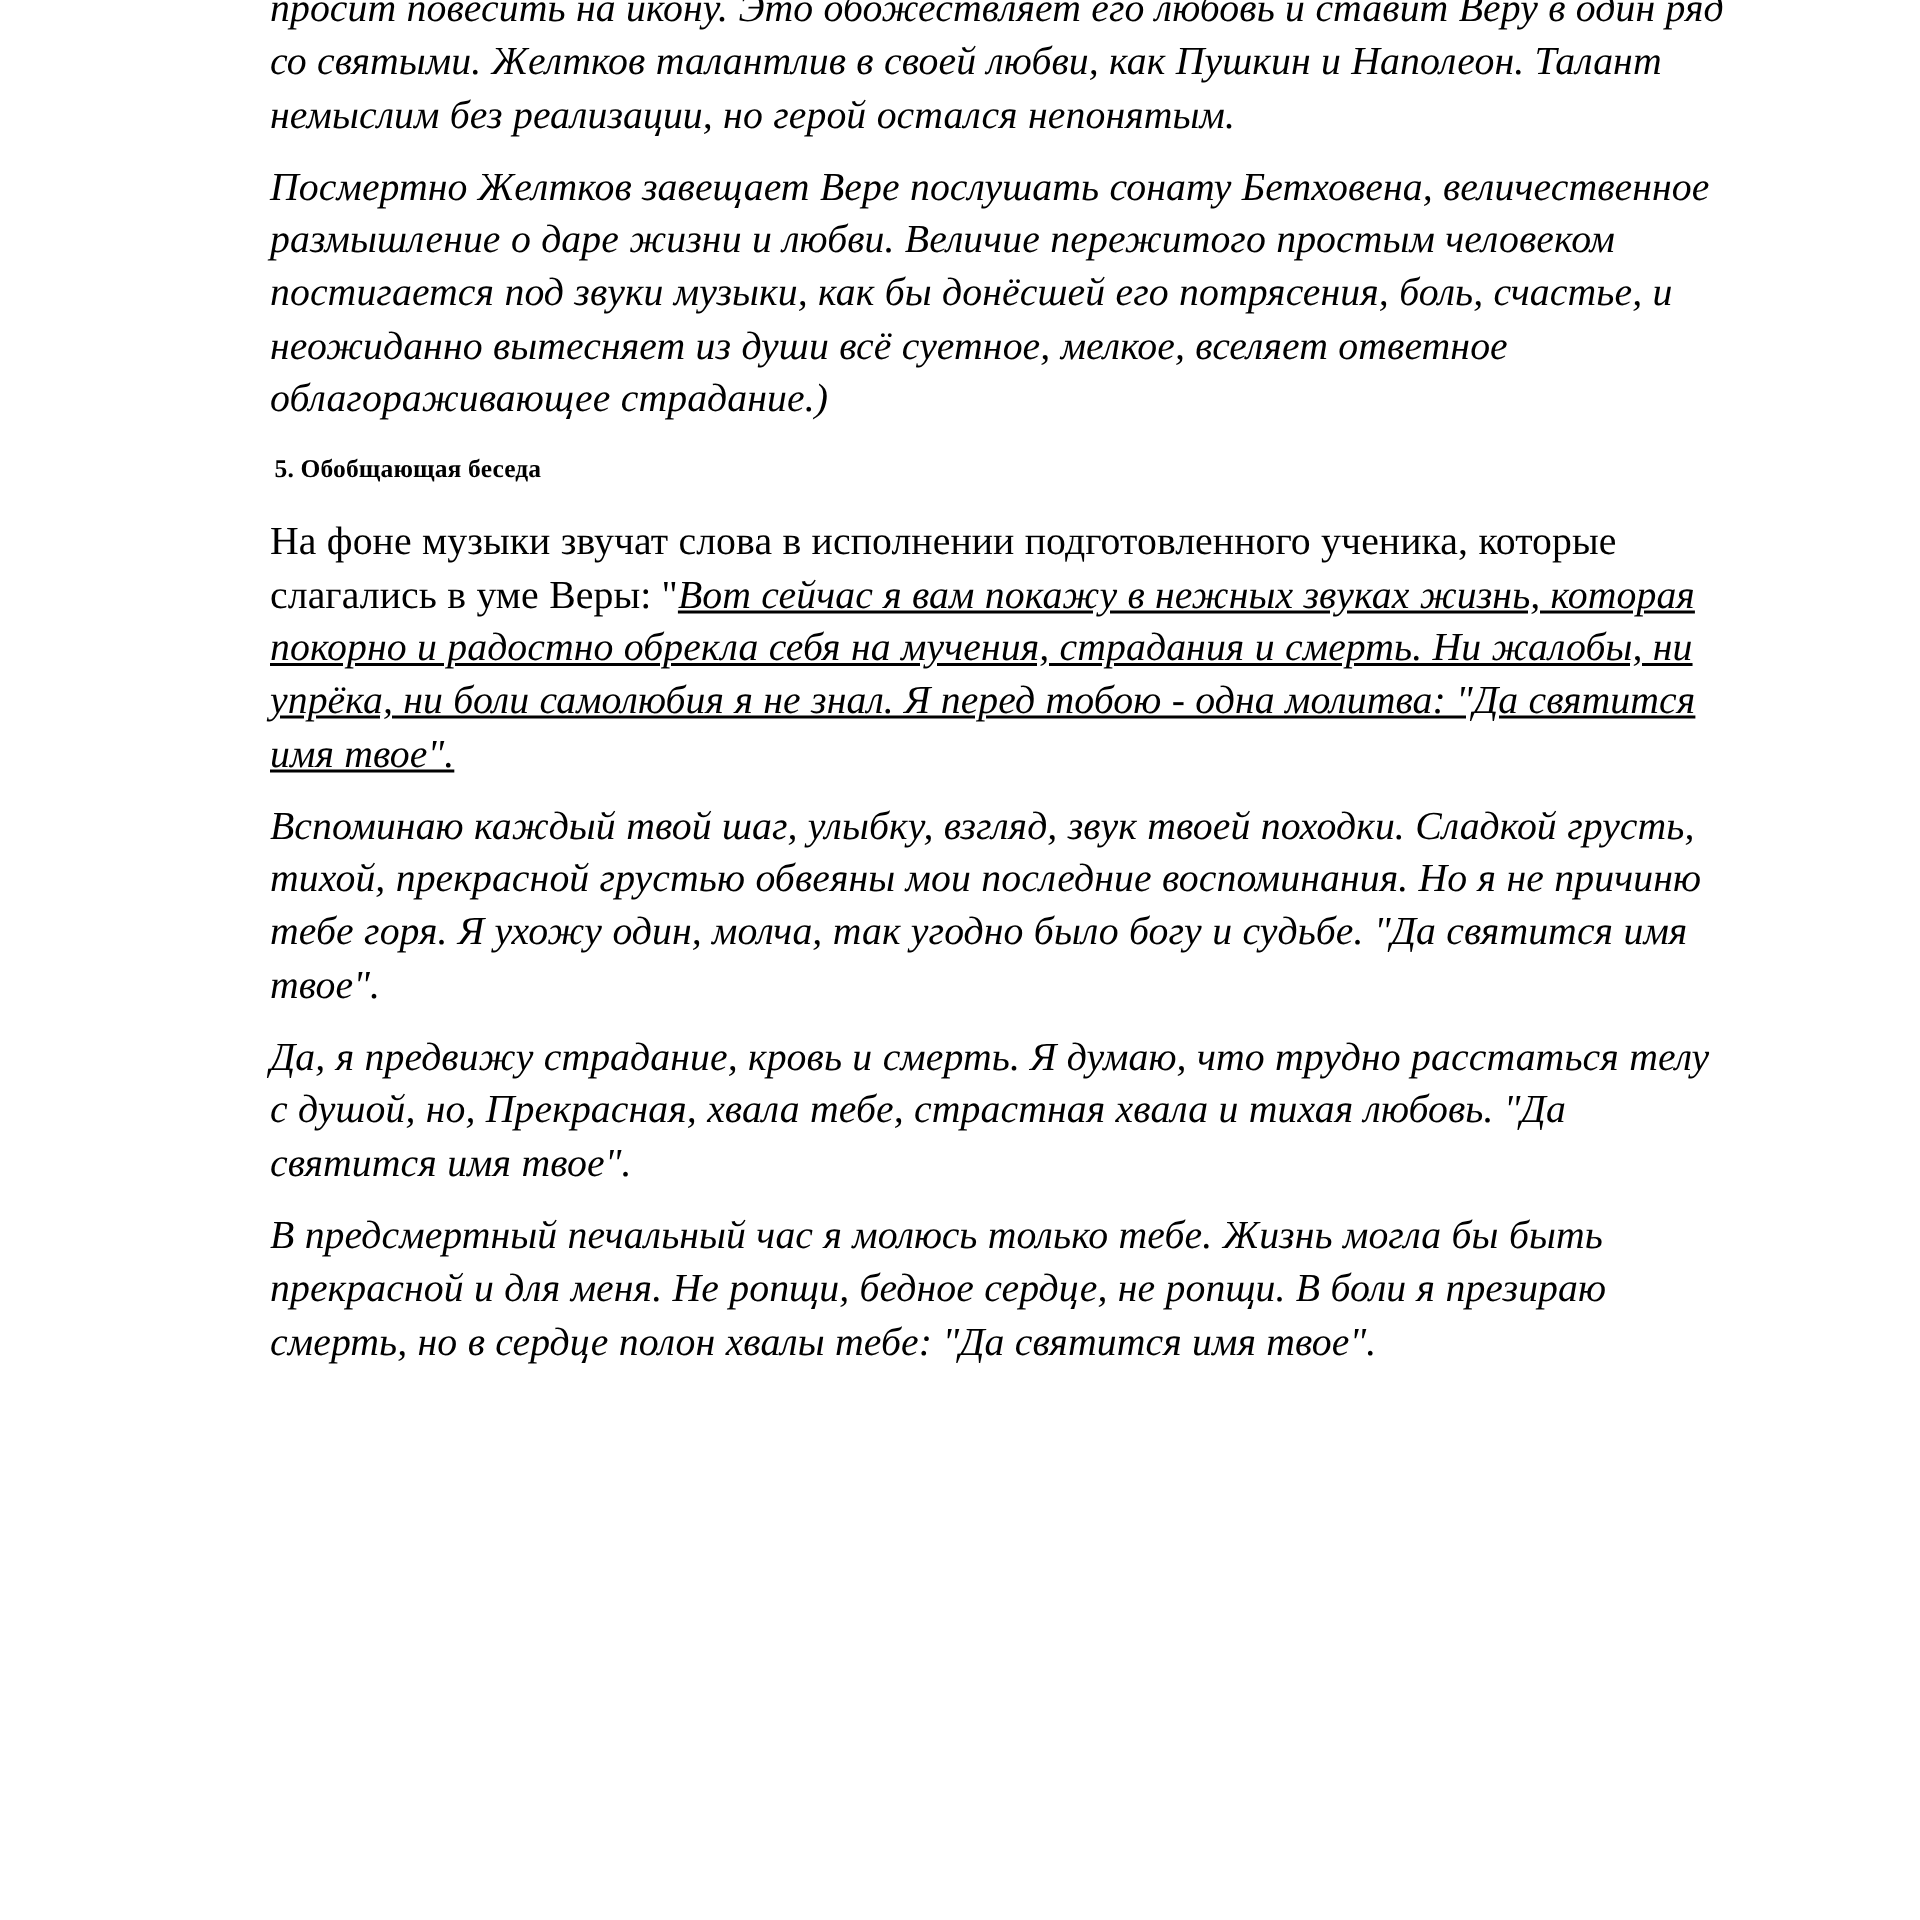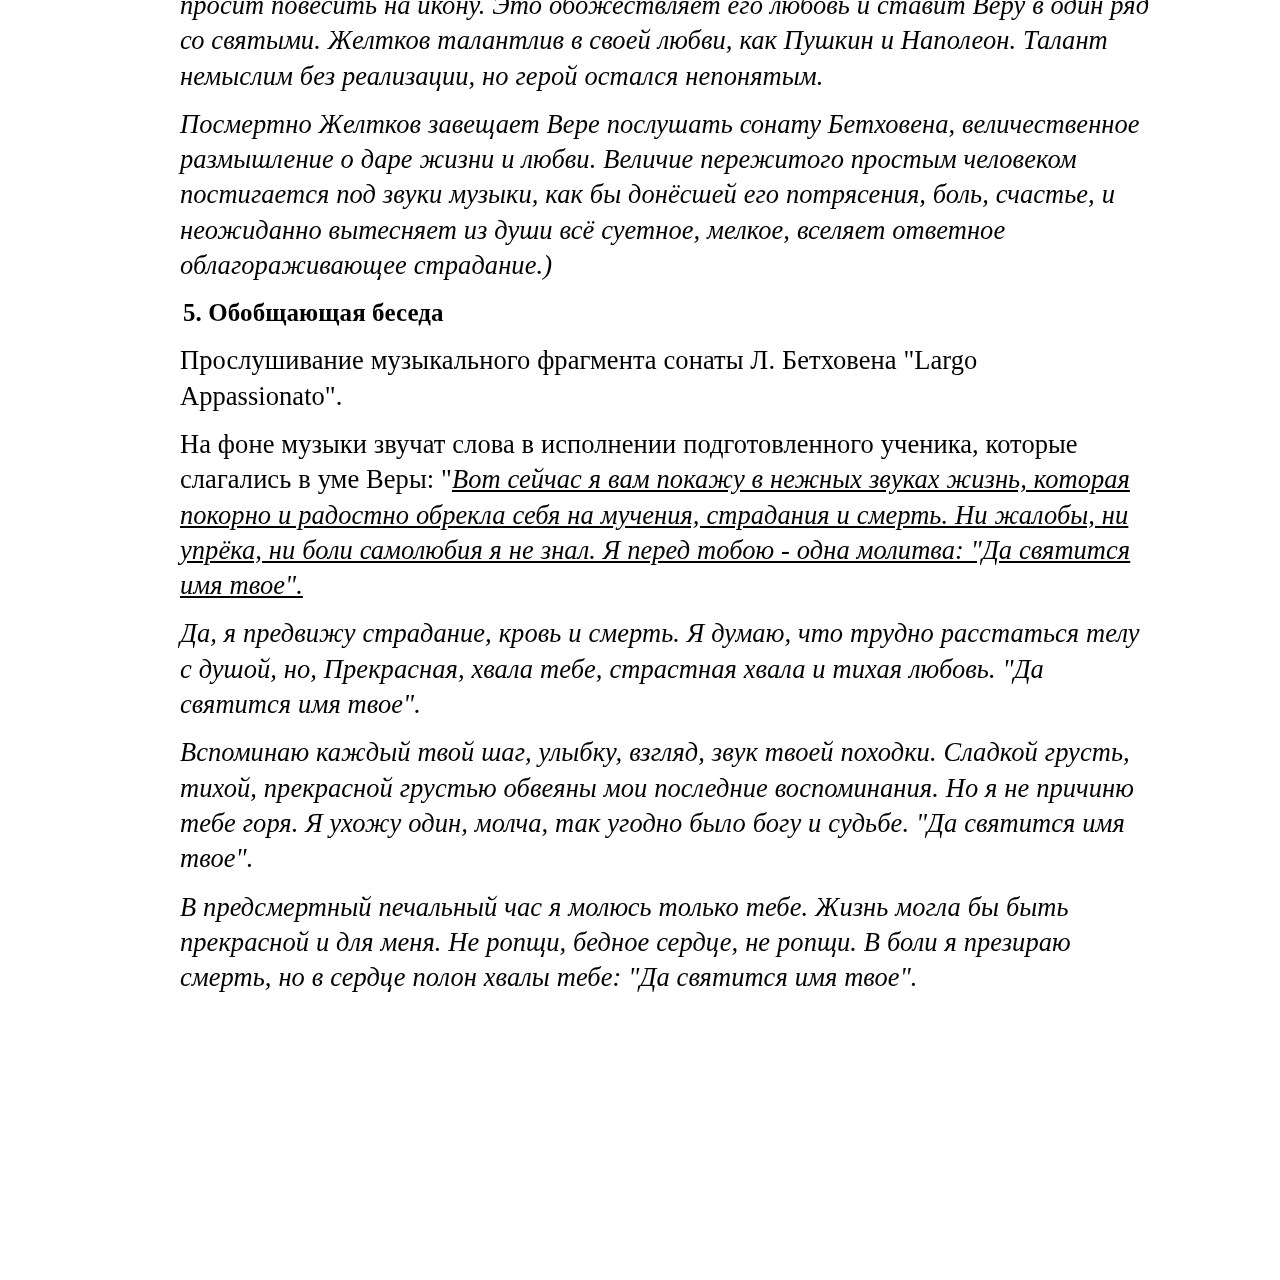--- a/index.html
+++ b/index.html
@@ -53,21 +53,21 @@
   .it {
     font-style: italic;
     text-decoration: underline;
   }
   .up {
     font-style: normal;
   }
 
   h2.heading {
     margin: 4px 0 13px 3px;
-    font-size: 25px;
+    font-size: 17px;
     line-height: 34px;
     font-weight: bold;
     font-style: normal;
     letter-spacing: 0.1px;
   }
 
   
   .w-a { width: 980px; }
   .w-b { width: 975px; }
   .w-c { width: 985px; }
@@ -84,25 +84,24 @@
 <div class="page">
   <div class="doc-body">
 
     <p class="para w-a">просит повесить на икону. Это обожествляет его любовь и ставит Веру в один ряд со святыми. Желтков талантлив в своей любви, как Пушкин и Наполеон. Талант немыслим без реализации, но герой остался непонятым.</p>
 
 
     <p class="para w-c">Посмертно Желтков завещает Вере послушать сонату Бетховена, величественное размышление о даре жизни и любви. Величие пережитого простым человеком постигается под звуки музыки, как бы донёсшей его потрясения, боль, счастье, и неожиданно вытесняет из души всё суетное, мелкое, вселяет ответное облагораживающее страдание.)</p>
 
     <h2 class="heading">5. Обобщающая беседа</h2>
 
-    <p class="para upright w-d">Прослушивание музыкального фрагмента сонаты Л. Бетховена "Largo Appassionato".</p>
 
     <p class="para upright w-e"><span class="up">На фоне музыки звучат слова в исполнении подготовленного ученика, которые слагались в уме Веры: "</span><span class="it">Вот сейчас я вам покажу в нежных звуках жизнь, которая покорно и радостно обрекла себя на мучения, страдания и смерть. Ни жалобы, ни упрёка, ни боли самолюбия я не знал. Я перед тобою - одна молитва: "Да святится имя твое".</span></p>
 
+    <p class="para w-g">Вспоминаю каждый твой шаг, улыбку, взгляд, звук твоей походки. Сладкой грусть, тихой, прекрасной грустью обвеяны мои последние воспоминания. Но я не причиню тебе горя. Я ухожу один, молча, так угодно было богу и судьбе. "Да святится имя твое".</p>
+
     <p class="para w-f">Да, я предвижу страдание, кровь и смерть. Я думаю, что трудно расстаться телу с душой, но, Прекрасная, хвала тебе, страстная хвала и тихая любовь. "Да святится имя твое".</p>
-
-    <p class="para w-g">Вспоминаю каждый твой шаг, улыбку, взгляд, звук твоей походки. Сладкой грусть, тихой, прекрасной грустью обвеяны мои последние воспоминания. Но я не причиню тебе горя. Я ухожу один, молча, так угодно было богу и судьбе. "Да святится имя твое".</p>
 
     <p class="para w-h">В предсмертный печальный час я молюсь только тебе. Жизнь могла бы быть прекрасной и для меня. Не ропщи, бедное сердце, не ропщи. В боли я презираю смерть, но в сердце полон хвалы тебе: "Да святится имя твое".</p>
 
 
   </div>
 </div>
 
 </body></html>

